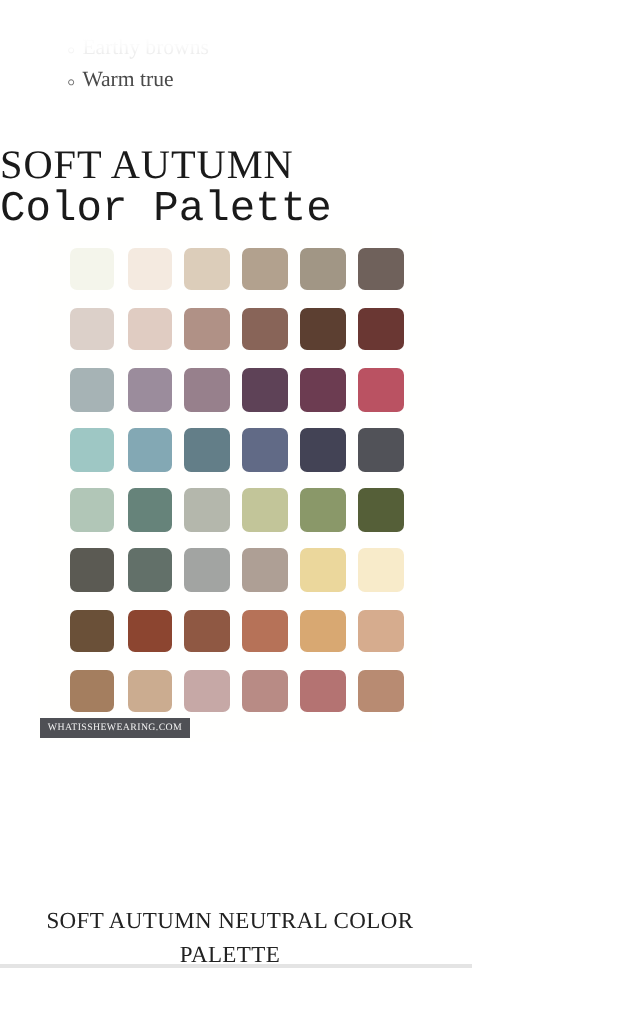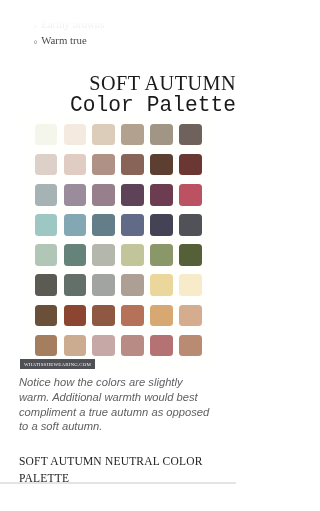--- a/index.html
+++ b/index.html
@@ -1,29 +1,29 @@
 <!DOCTYPE html>
 <html><head>
 <meta charset="utf-8">
 <style>
   html,body{margin:0;padding:0;}
   body{width:236px;height:511px;background:#ffffff;font-family:"Liberation Serif",serif;overflow:hidden;}
   .page{position:relative;width:236px;height:511px;}
   .bullets{position:absolute;left:0;top:0;width:236px;}
   .bullet-row{position:absolute;left:0;display:flex;align-items:baseline;font-family:"Liberation Serif",serif;font-size:10.8px;line-height:11px;color:#4a4a4a;}
   .bullet-dot{width:7.8px;text-align:left;font-size:12.4px;color:#737373;position:relative;top:1.7px;line-height:0;}
-  .title-block{position:absolute;left:0;width:236px;text-align:right;}
+  .title-block{position:absolute;left:0;width:236px;text-align:left;}
   .t1{font-family:"Liberation Serif",serif;font-size:20.2px;letter-spacing:.48px;color:#1a1a1a;}
   .t2{font-family:Liberation Mono, monospace;font-size:21.2px;letter-spacing:.05px;color:#1a1a1a;margin-top:-2px;}
   .palette{position:absolute;}
   .palette-bg{position:absolute;background:#fffffe;}
   .sw{position:absolute;width:22.6px;height:21.5px;border-radius:3.5px;}
   .wm{position:absolute;background:#4f5055;color:#f2f2f2;font-family:"Liberation Serif",serif;font-size:4.9px;letter-spacing:.2px;display:flex;align-items:center;justify-content:center;}
   .para{position:absolute;font-family:"Liberation Sans",sans-serif;font-style:italic;font-size:11.2px;line-height:14.8px;color:#606060;}
-  .h2{position:absolute;font-family:"Liberation Serif",serif;font-size:11.5px;line-height:17.2px;color:#222;letter-spacing:.2px;}
+  .h2{position:absolute;font-family:"Liberation Serif",serif;font-size:11.5px;line-height:17.2px;color:#222;letter-spacing:.2px;text-align:center;}
   .rule{position:absolute;height:1.6px;background:#e4e4e4;}
   .topfade{position:absolute;left:0;top:0;width:236px;height:33px;background:linear-gradient(to bottom,#fff 0%,#fff 56%,rgba(255,255,255,.97) 70%,rgba(255,255,255,.90) 82%,rgba(255,255,255,.88) 91%,rgba(255,255,255,1) 100%);pointer-events:none;}
 </style>
 </head>
 <body>
 
 <div class="page">
   <div class="bullets" style="top:0;">
     <div class="bullet-row" style="top:19.1px;padding-left:33.4px;">
       <span class="bullet-dot">◦</span>
@@ -87,19 +87,18 @@
       <div class="sw" style="left: 34.7px; top: 334.75px; background: rgb(164, 126, 95);"></div>
       <div class="sw" style="left: 63.55px; top: 334.75px; background: rgb(203, 172, 144);"></div>
       <div class="sw" style="left: 92.4px; top: 334.75px; background: rgb(198, 168, 166);"></div>
       <div class="sw" style="left: 121.25px; top: 334.75px; background: rgb(184, 139, 133);"></div>
       <div class="sw" style="left: 150.1px; top: 334.75px; background: rgb(180, 115, 114);"></div>
       <div class="sw" style="left: 178.95px; top: 334.75px; background: rgb(184, 139, 114);"></div>
     </div>
 
   <div class="wm" style="left:20px;top:359px;width:75px;height:10px;">WHATISSHEWEARING.COM</div>
 
-  <div class="para" style="left:19px;top:375px;width:196px;">Notice how the colors are slightly warm. Additional warmth would best compliment a true autumn as opposed to a soft autumn.</div>
 
   <div class="h2" style="left:19px;top:452.6px;width:192px;">SOFT AUTUMN NEUTRAL COLOR PALETTE</div>
 
   <div class="topfade"></div>
   <div class="rule" style="left:0;top:482px;width:236px;"></div>
 </div>
 
 </body></html>

